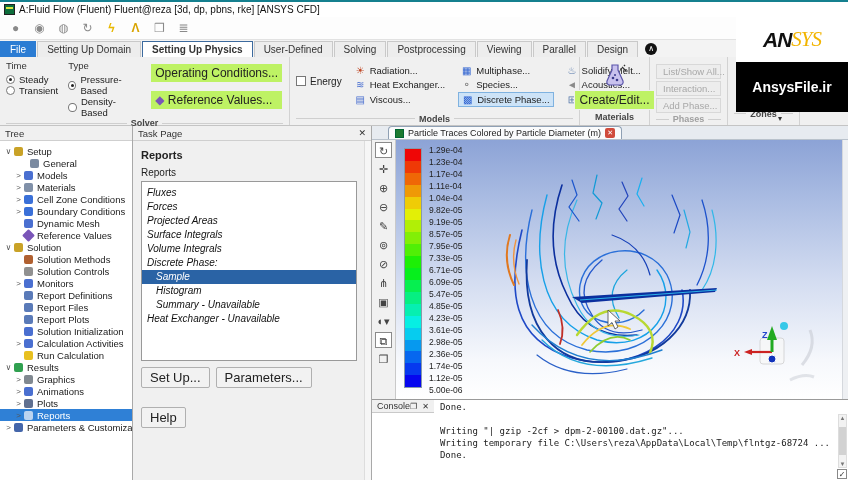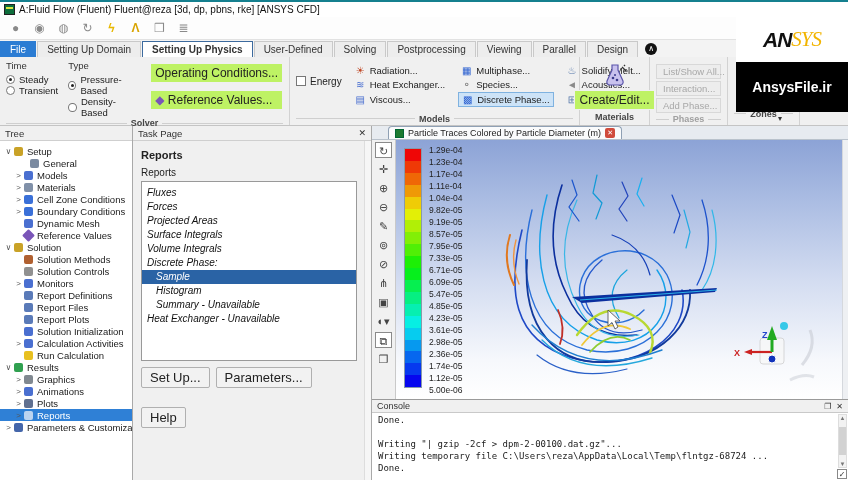--- a/index.html
+++ b/index.html
@@ -98,21 +98,21 @@
   .gt-icon.boxed { border:1px solid #8a8a8a; background:#fff; }
   .legend { position:absolute; left:32px; top:8px; display:flex; z-index:4;}
   .legend-bar { width:18px; height:240px; border:1px solid #8899aa; display:flex; flex-direction:column;}
   .legend-bar div { flex:1; }
   .legend-vals { margin-left:7px; display:flex; flex-direction:column; margin-top:-4px;}
   .legend-vals div { height:12px; font-size:8.5px; color:#222; line-height:12px; }
   .gscroll { position:absolute; right:0; top:0; bottom:0; width:6px; background:#eef0f3; border-left:1px solid #d5d8dd;}
   .traces { position:absolute; inset:0; z-index:3;}
 
   
-  .console { flex:1; display:flex; flex-direction:column; background:#fff; position:relative;}
+  .console { flex:1; display:flex; flex-direction:row; background:#fff; position:relative;}
   .con-hdr { height:13px; background:#f0f0f0; border-bottom:1px solid #c9c9c9; display:flex; align-items:center; padding:0 5px; font-size:9px; color:#333;}
   .con-hdr .spacer{flex:1;}
   .con-icons { display:flex; gap:5px; font-size:8px; color:#333;}
   .con-body { flex:1; font-family:"DejaVu Sans Mono", monospace; font-size:9px; color:#222; padding:1px 6px; line-height:12px; overflow:hidden; white-space:pre;}
   .con-scroll { position:absolute; right:1px; top:14px; bottom:12px; width:9px; background:#f2f2f2; border:1px solid #ddd; display:flex; flex-direction:column; align-items:center; justify-content:space-between; font-size:6px; color:#777;}
   .con-thumb { width:7px; height:28px; background:#d2d2d2; }
   .con-chk { position:absolute; right:1px; bottom:1px; width:10px; height:10px; border:1px solid #888; background:#fff; font-size:8px; line-height:9px; text-align:center; color:#333;}
 </style>
 </head>
 <body>

